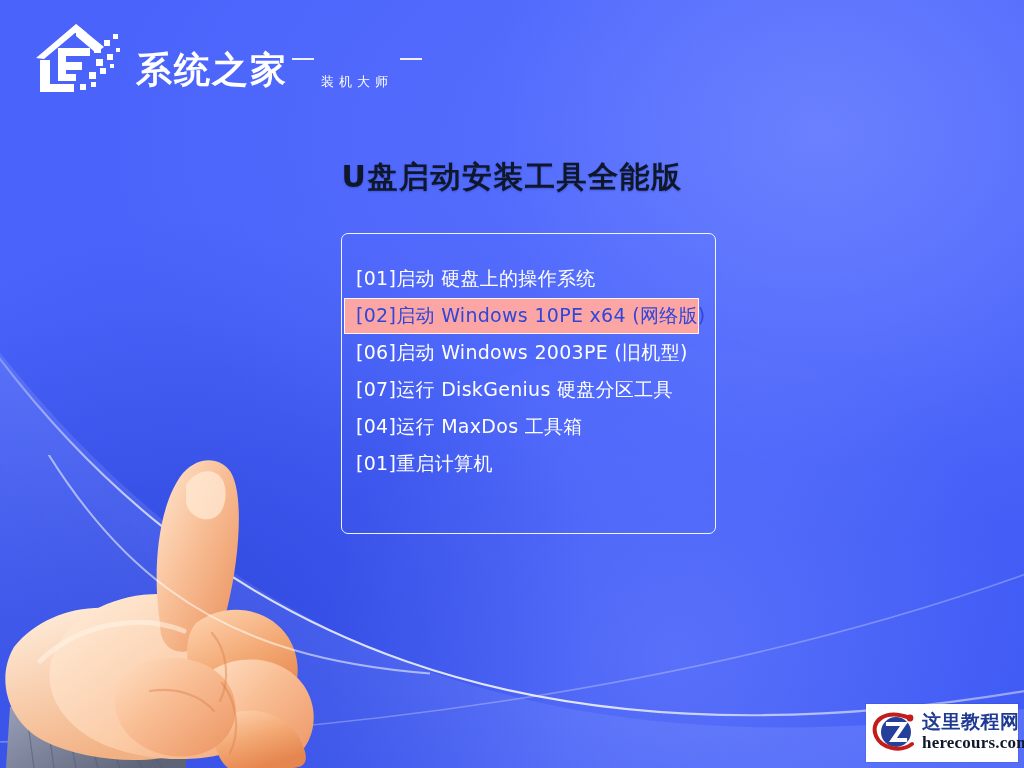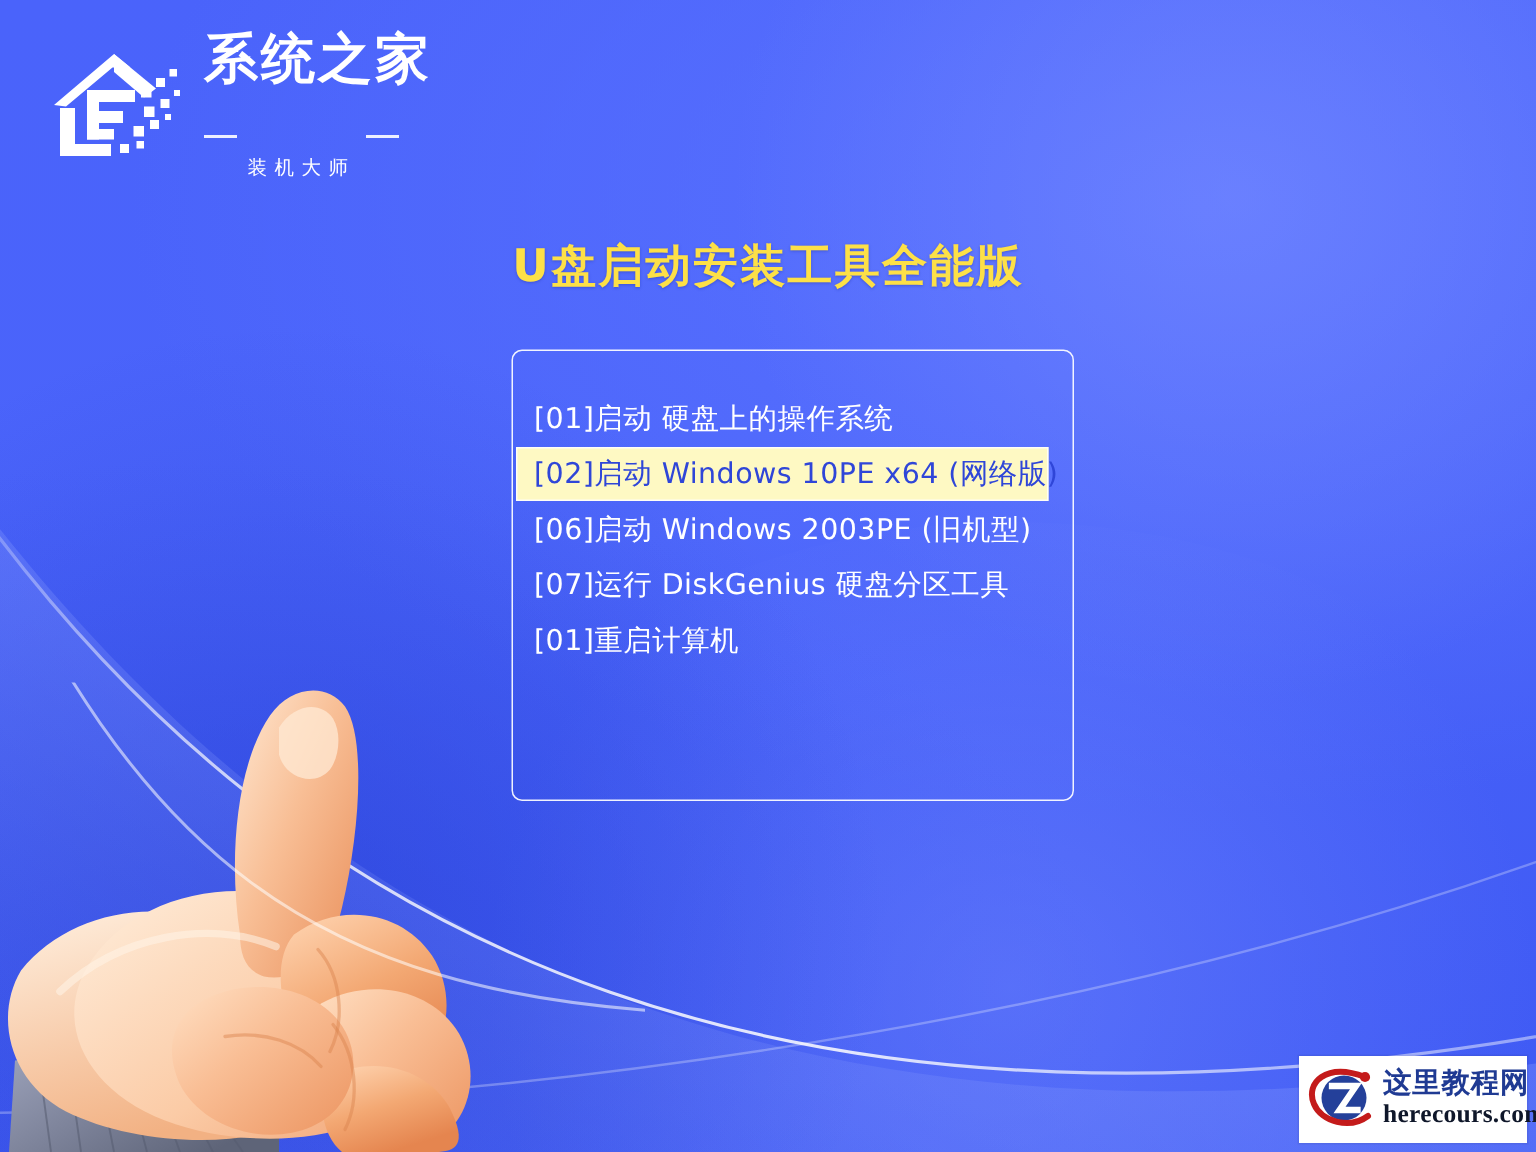--- a/index.html
+++ b/index.html
@@ -37,41 +37,41 @@
     background:radial-gradient(circle at 50% 50%, rgba(32,56,200,.40) 0%, rgba(32,56,200,0) 66%);
   }
   #bg svg { position:absolute; inset:0; width:1024px; height:768px; }
 
   
   #logo {
     position:absolute; left:30px; top:18px; z-index:5;
     display:flex; align-items:center; gap:10px;
   }
   #logo .mark { width:96px; height:78px; display:block; }
-  #logo .words { display:flex; flex-direction:column; gap:4px; padding-top:4px; }
+  #logo .words { display:flex; flex-direction:row; gap:4px; padding-top:4px;align-items:flex-end; }
   #logo .brand {
     font-size:36px; font-weight:bold; color:#ffffff;
     letter-spacing:2px; line-height:1;
     font-family:"DejaVu Sans","Liberation Sans",sans-serif;
   }
   #logo .tagwrap { display:flex; align-items:center; gap:7px; }
   #logo .dash { width:22px; height:2px; background:rgba(255,255,255,.9); display:block; }
   #logo .tagline {
     font-size:13px; color:#ffffff; letter-spacing:5px; line-height:1;
     font-family:"DejaVu Sans","Liberation Sans",sans-serif;
     margin-top:44px;
   }
 
   
   #title {
     position:absolute; left:0; right:0; top:157px; z-index:6;
     text-align:center;
   }
   #title span {
-    font-size:30px; font-weight:bold; color:#fde047;
+    font-size:30px; font-weight:bold; color:#0f172a;
     letter-spacing:1.5px;
     font-family:"DejaVu Sans","Liberation Sans",sans-serif;
     text-shadow:0 1px 2px rgba(20,40,150,.35);
   }
 
   
   #menu {
     position:absolute; left:341px; top:233px;
     width:375px; height:301px; z-index:6;
     border:1.6px solid rgba(255,255,255,.92);
@@ -80,21 +80,21 @@
   }
   .menu-row {
     height:36px; margin:0 4px 1px 4px;
     display:flex; align-items:center;
     padding:0 0 0 10px;
     font-size:19px; color:#ffffff;
     letter-spacing:.3px; white-space:nowrap;
     font-family:"DejaVu Sans","Liberation Sans",sans-serif;
   }
   .menu-row.selected {
-    background:#fef9c3;
+    background:#fca5a5;
     color:#2f46d8;
     margin:0 16px 1px 2px;
     padding-left:12px;
     box-shadow:inset 0 0 0 1px rgba(255,255,255,.85);
   }
 
   
   #hand { position:absolute; left:0px; top:455px; width:430px; height:313px; z-index:7; }
   #hand svg { display:block; width:430px; height:313px; }
 
@@ -191,20 +191,21 @@
 
 <div id="title">
   <span>U盘启动安装工具全能版</span>
 </div>
 
 <div id="menu">
   <div class="menu-row">[01]启动 硬盘上的操作系统</div>
   <div class="menu-row selected">[02]启动 Windows 10PE x64 (网络版)</div>
   <div class="menu-row">[06]启动 Windows 2003PE (旧机型)</div>
   <div class="menu-row">[07]运行 DiskGenius 硬盘分区工具</div>
+  <div class="menu-row">[04]运行 MaxDos 工具箱</div>
   <div class="menu-row">[01]重启计算机</div>
 </div>
 
 <div id="hand">
   <svg viewBox="0 0 430 313" aria-hidden="true">
     <defs>
       <linearGradient id="skin" x1="0" y1="0" x2="1" y2="1">
         <stop offset="0" stop-color="#FFE0C4"></stop>
         <stop offset=".42" stop-color="#F9BE95"></stop>
         <stop offset="1" stop-color="#EC9460"></stop>

